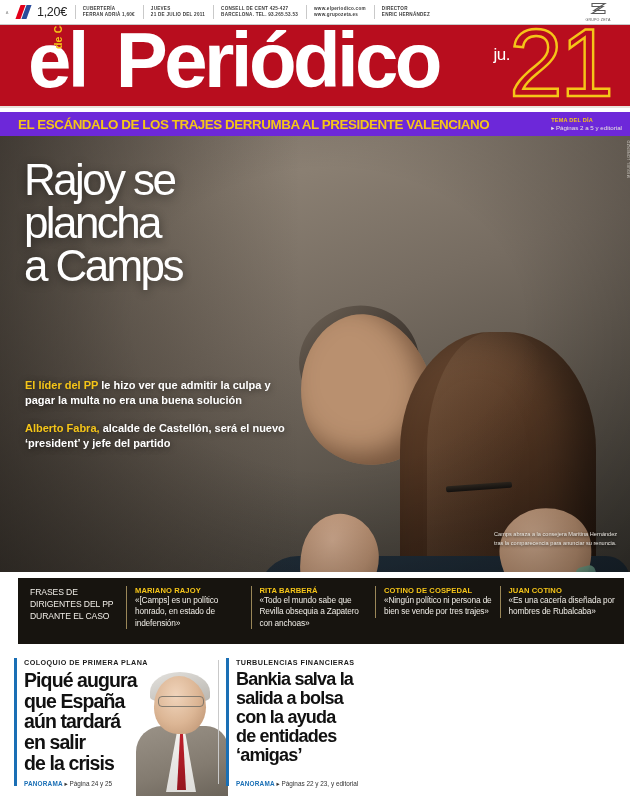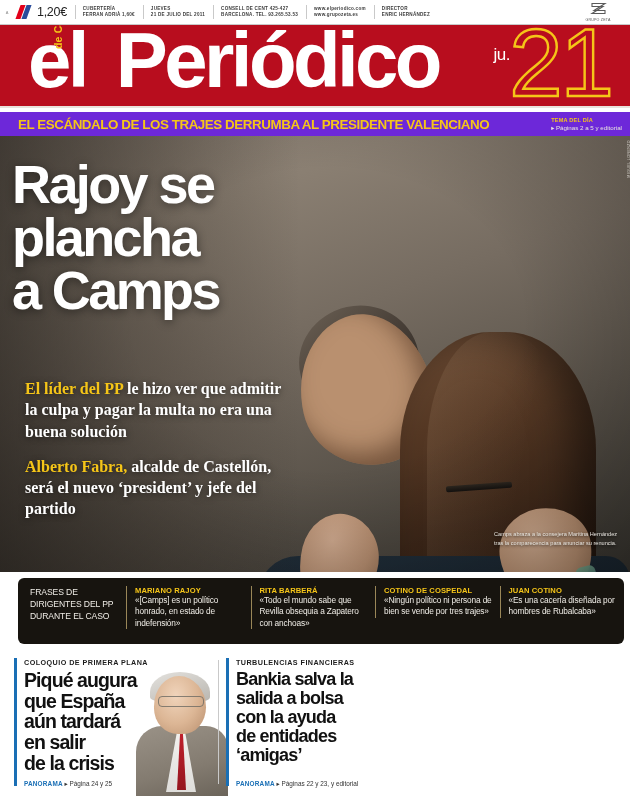--- a/index.html
+++ b/index.html
@@ -165,49 +165,48 @@
   .photo-vig{
     position:absolute;inset:0;
     background:radial-gradient(ellipse at 52% 42%, rgba(0,0,0,0) 42%, rgba(0,0,0,.35) 100%);
   }
   .photo-left-shade{
     position:absolute;left:0;top:0;width:300px;height:436px;
     background:linear-gradient(90deg, rgba(28,24,20,.55) 0%, rgba(40,34,28,.30) 55%, rgba(0,0,0,0) 100%);
   }
 
   .headline{
-    position:absolute;left:12px;top:22px;width:282px;
-    font-size:54px;line-height:0.98;font-weight:700;color:#fff;
+    position:absolute;left:24px;top:22px;width:282px;
+    font-size:44px;line-height:0.98;font-weight:400;color:#fff;
     letter-spacing:-2.6px;text-shadow:0 2px 10px rgba(0,0,0,.45);
   }
   .headline .hl{display:block;}
   .subdeck{
     position:absolute;left:25px;top:242px;width:264px;
-    color:#ffffff;font-size:16px;line-height:1.33;font-weight:700;
+    color:#ffffff;font-size:11px;line-height:1.33;font-weight:700;
     text-shadow:0 1px 6px rgba(0,0,0,.55);
-    font-family:Liberation Serif, serif;
   }
   .subdeck p{margin:0 0 14px 0;}
   .subdeck .hi{color:#f5c518;}
   .caption{
     position:absolute;left:494px;top:394px;width:128px;
     color:#e9e6e0;font-size:5.6px;line-height:1.62;
     text-shadow:0 1px 3px rgba(0,0,0,.8);
   }
   .credit{
     position:absolute;right:3px;top:4px;
     transform:rotate(-90deg);transform-origin:right top;
     font-size:3.6px;color:#d8d4ce;letter-spacing:0.4px;white-space:nowrap;
   }
 
   
   .quotes{
     position:absolute;left:18px;top:578px;width:606px;height:66px;
     background:#17140f;display:flex;align-items:flex-start;
-    padding:8px 0 0 0;box-sizing:border-box;border-radius:6px;
+    padding:8px 0 0 0;box-sizing:border-box;
   }
   .q-intro{
     width:108px;padding:0 8px 0 12px;box-sizing:border-box;
     color:#efece6;font-size:8.6px;line-height:1.42;letter-spacing:-0.1px;
   }
   .q-col{
     flex:1 1 0;padding:0 7px 0 8px;box-sizing:border-box;
     border-left:1px solid #9a8758;
   }
   .q-name{

